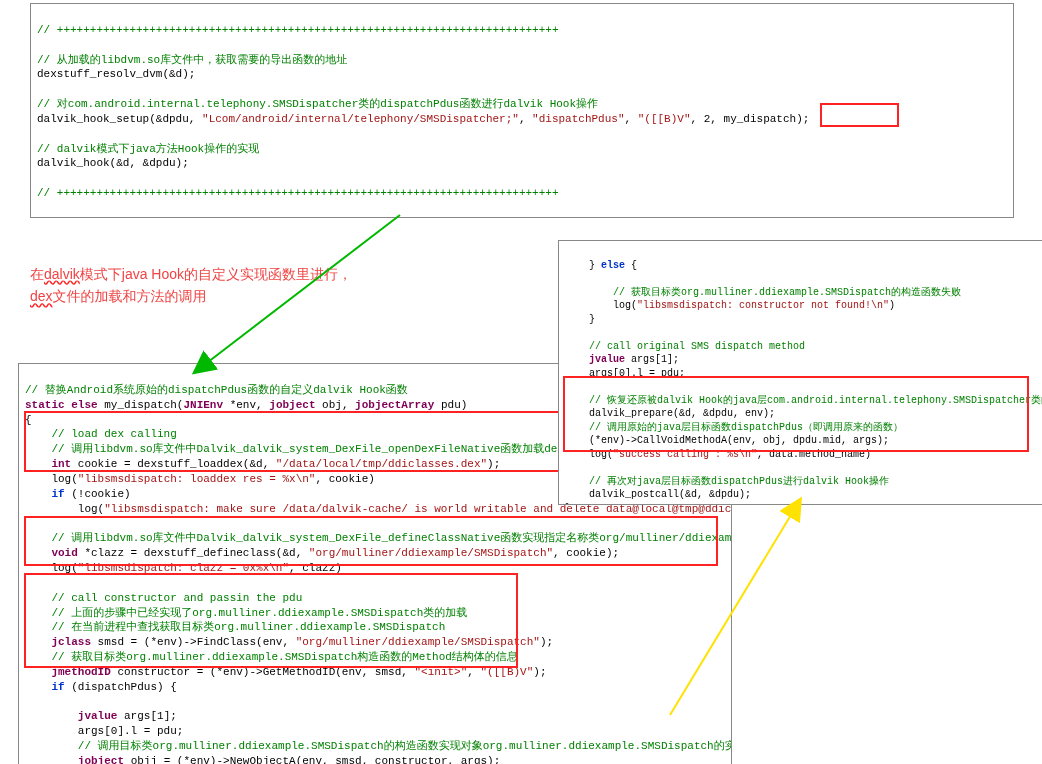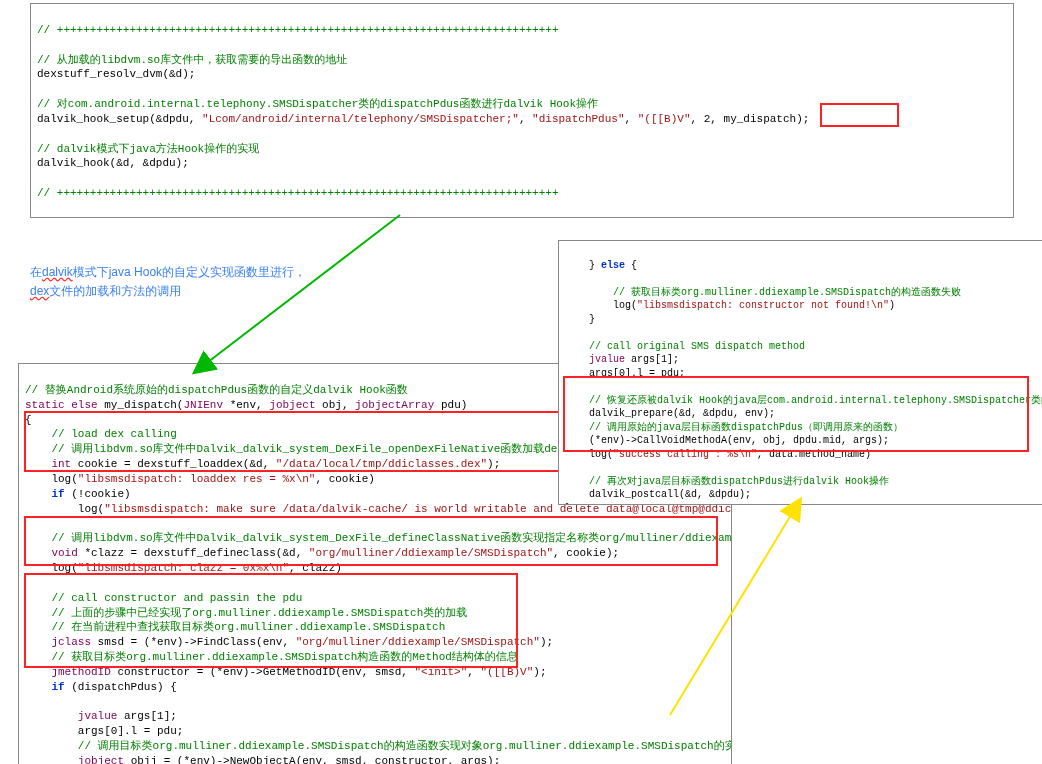--- a/index.html
+++ b/index.html
@@ -18,33 +18,33 @@
     background: #fff;
     font-family: Consolas, "Courier New", monospace;
     font-size: 11px;
     line-height: 1.35;
     padding: 4px 6px;
     white-space: pre;
     overflow: hidden;
   }
   .comment { color: #008000; }
   .keyword { color: #0033cc; font-weight: bold; }
-  .type    { color: #7f0055; font-weight: normal; }
+  .type    { color: #7f0055; font-weight: bold; }
   .string  { color: #a31515; }
   .plain   { color: #000; }
   .redmark {
     position: absolute;
     border: 2px solid #ff2222;
     background: transparent;
     pointer-events: none;
   }
   .annotation {
     position: absolute;
-    color: #3b82f6;
-    font-size: 12px;
+    color: #ef4444;
+    font-size: 14px;
     font-family: "Microsoft YaHei", sans-serif;
     line-height: 1.6;
   }
   .annotation .term { text-decoration: underline wavy #ff2222; }
   svg.arrow {
     position: absolute;
     pointer-events: none;
     overflow: visible;
   }
 </style>

